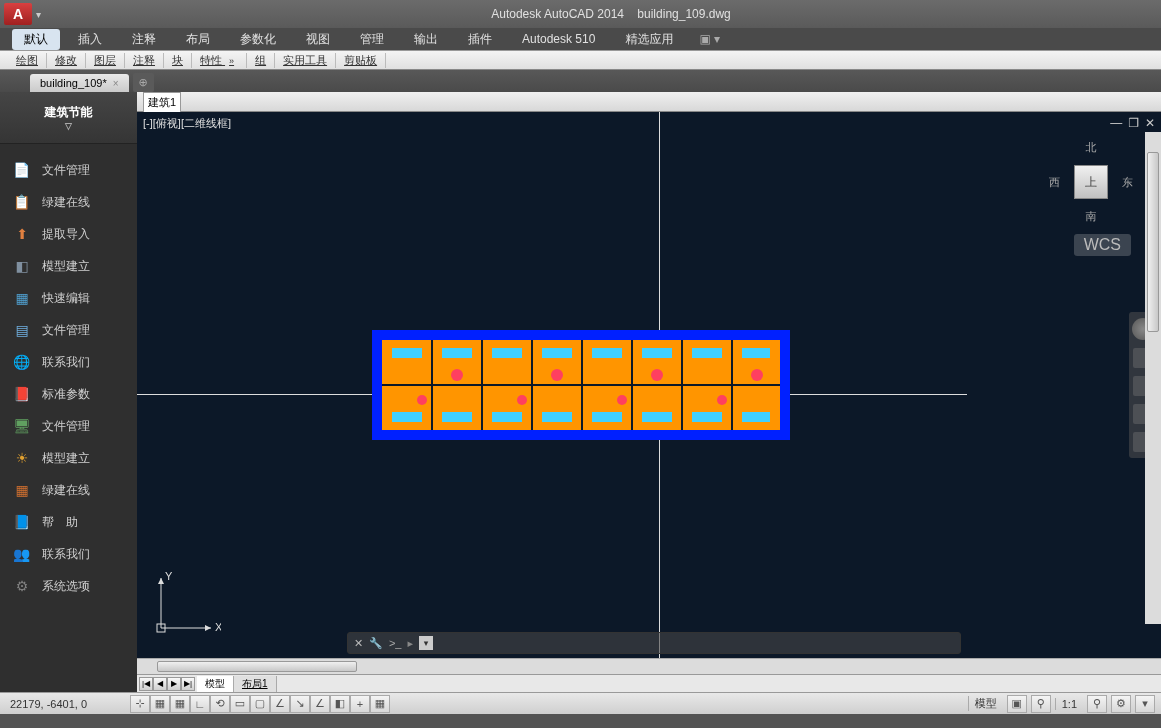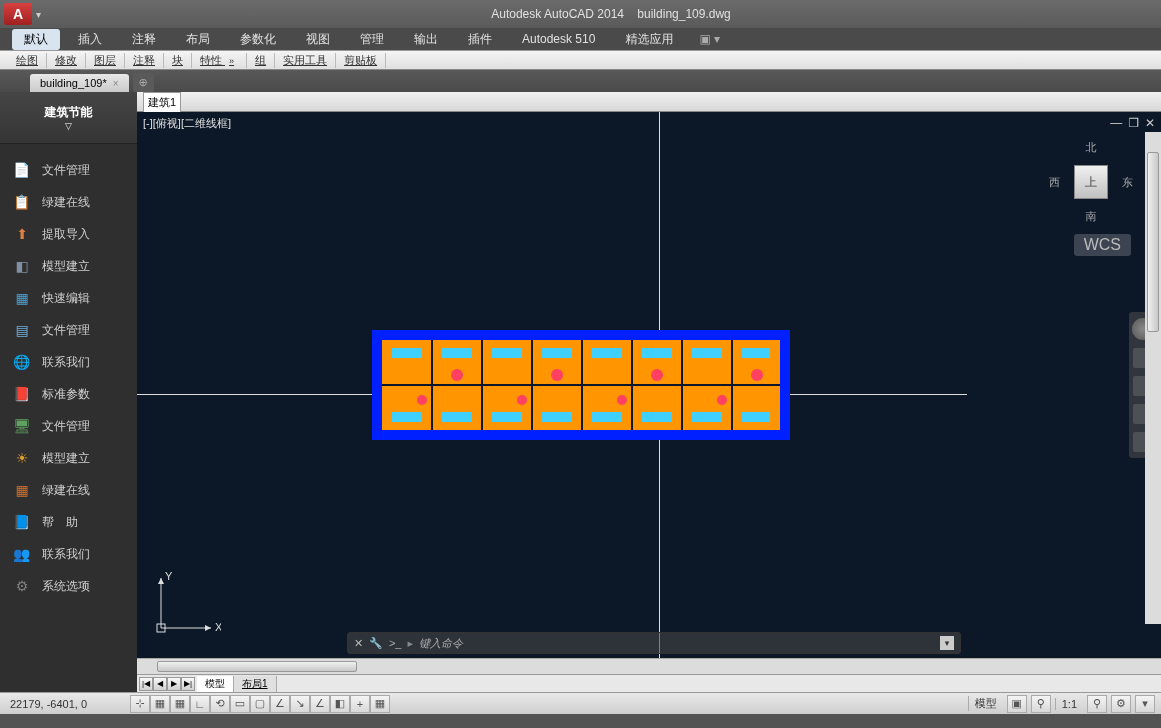--- a/index.html
+++ b/index.html
@@ -301,21 +301,20 @@
           <text x="64" y="63" fill="#ddd" font-size="11">X</text>
           <text x="14" y="12" fill="#ddd" font-size="11">Y</text>
         </svg>
       </div>
 
       <div class="cmdline">
         <span class="cmd-x">✕</span>
         <span>🔧</span>
         <span>&gt;_</span>
         <span style="color:#888">▸</span>
-        <span class="cmd-input">键入命令</span>
         <span class="cmd-drop">▾</span>
       </div>
 
       <div class="scrollbar-v">
           <div class="thumb"></div>
         </div>
     </div>
 
     <div class="scrollbar-h">
         <div class="thumb"></div>

